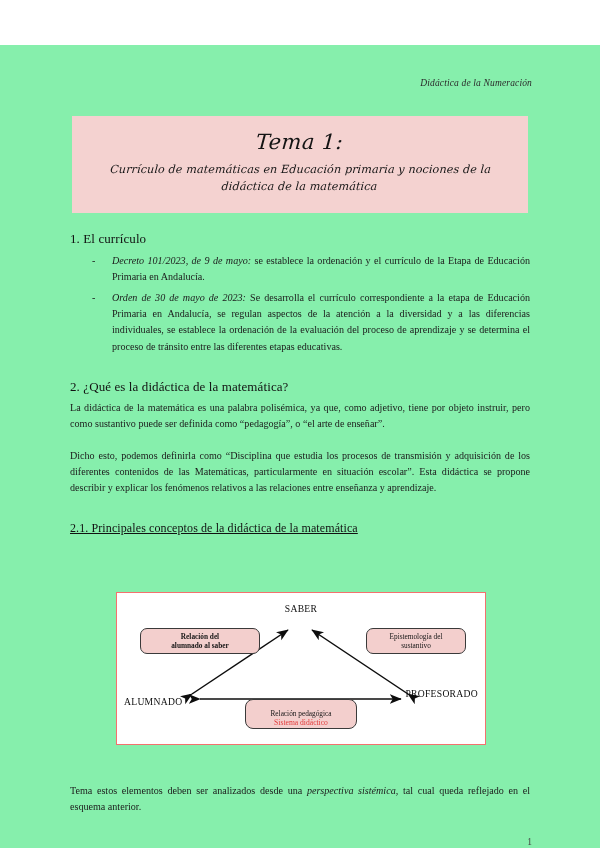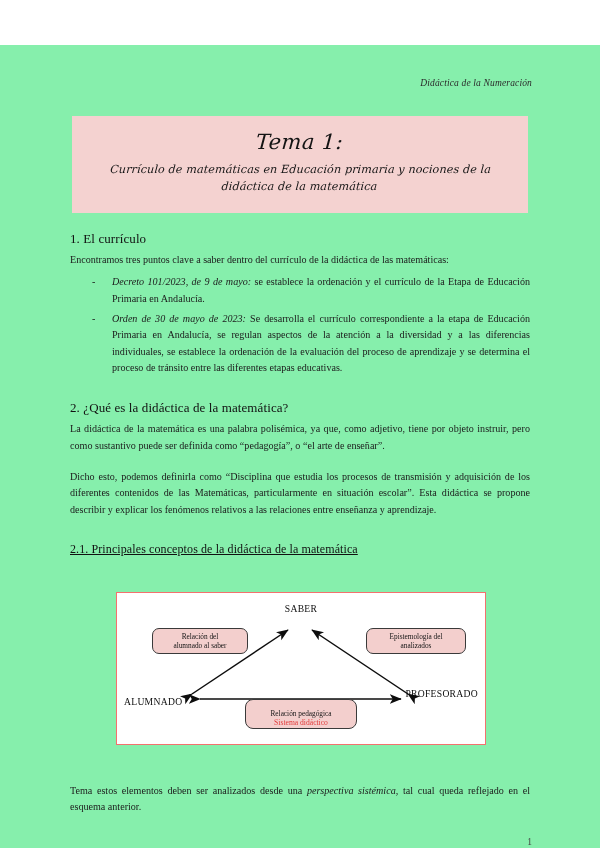--- a/index.html
+++ b/index.html
@@ -175,21 +175,21 @@
     border-radius: 7px;
     font-family: "Liberation Serif", "DejaVu Serif", serif;
     font-size: 7.3px;
     line-height: 1.32;
     text-align: center;
     color: #141414;
     padding: 2.5px 5px;
     box-sizing: border-box;
     white-space: pre-line;
   }
-  .tag-alumno-saber { left: 36px;  top: 36px; width: 96px; }
+  .tag-alumno-saber { left: 24px;  top: 36px; width: 120px; font-weight: bold; }
   .tag-epistem      { right: 20px; top: 36px; width: 100px; }
   .tag-pedagogica   {
     left: 50%;
     transform: translateX(-50%);
     top: 107px;
     width: 112px;
     border-radius: 8px;
     padding: 9px 5px;
   }
   .sistema-didactico {
@@ -228,21 +228,20 @@
 
   <div class="title-banner">
     <div class="title-main">Tema 1:</div>
     <div class="title-sub">Currículo de matemáticas en Educación primaria y nociones de la didáctica de la matemática</div>
   </div>
 
   <div class="content">
 
     <div class="block">
       <h2 class="section">1. El currículo</h2>
-      <p class="para">Encontramos tres puntos clave a saber dentro del currículo de la didáctica de las matemáticas:</p>
       <ul class="legal-list">
         <li><span class="law-name">Decreto 101/2023, de 9 de mayo:</span><span> se establece la ordenación y el currículo de la Etapa de Educación Primaria en Andalucía.</span></li>
         <li><span class="law-name">Orden de 30 de mayo de 2023:</span><span> Se desarrolla el currículo correspondiente a la etapa de Educación Primaria en Andalucía, se regulan aspectos de la atención a la diversidad y a las diferencias individuales, se establece la ordenación de la evaluación del proceso de aprendizaje y se determina el proceso de tránsito entre las diferentes etapas educativas.</span></li>
       </ul>
     </div>
 
     <div class="gap-sm"></div>
 
     <div class="block">
       <h2 class="section">2. ¿Qué es la didáctica de la matemática?</h2>
@@ -275,21 +274,21 @@
       <line x1="84" y1="107" x2="285" y2="107" stroke="#0d0d0d" stroke-width="1.5" marker-start="url(#ah)" marker-end="url(#ah)"></line>
     </svg>
 
     <div class="vertex-label v-saber">SABER</div>
     <div class="vertex-label v-alumno">ALUMNADO</div>
     <div class="vertex-label v-profe">PROFESORADO</div>
 
     <div class="tag-box tag-alumno-saber">Relación del
 alumnado al saber</div>
     <div class="tag-box tag-epistem">Epistemología del
-analizados</div>
+sustantivo</div>
     <div class="tag-box tag-pedagogica">Relación pedagógica</div>
 
     <div class="sistema-didactico">Sistema didáctico</div>
   </div>
 
   <div class="closing">
     <p class="para"><span>Tema estos elementos deben ser analizados desde una </span><em>perspectiva sistémica</em><span>, tal cual queda reflejado en el esquema anterior.</span></p>
   </div>
 
   <div class="page-number">1</div>

